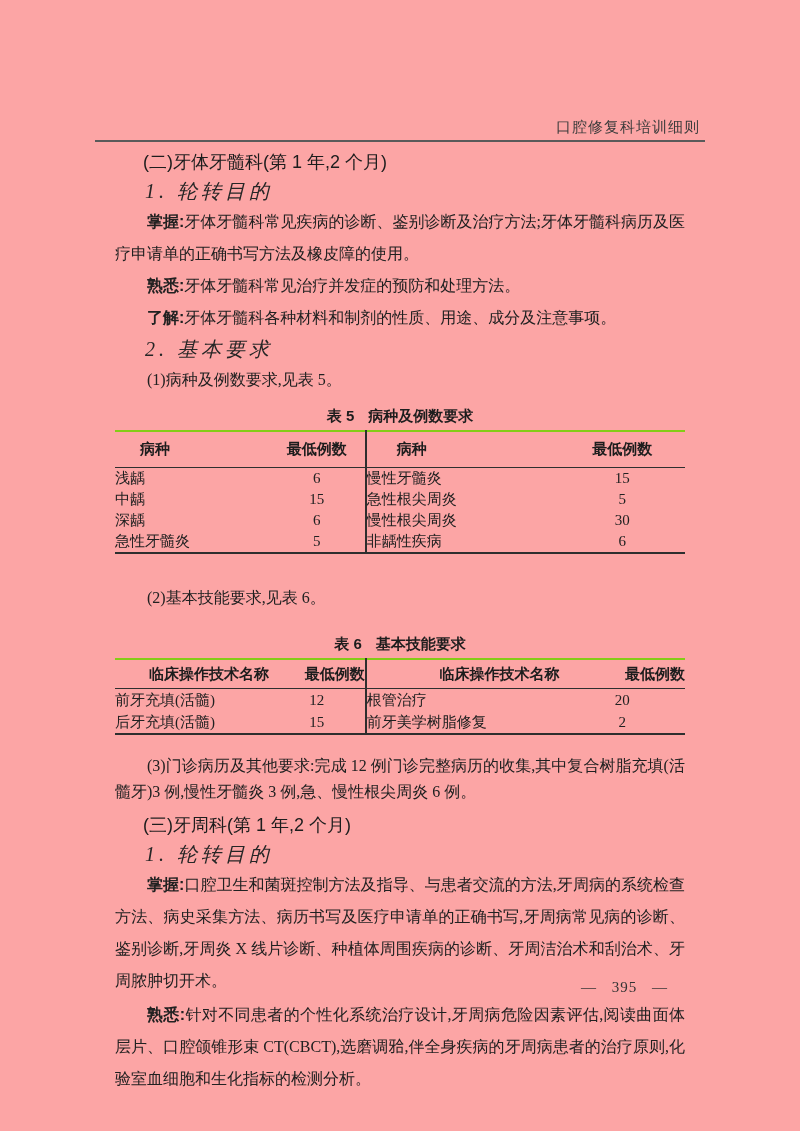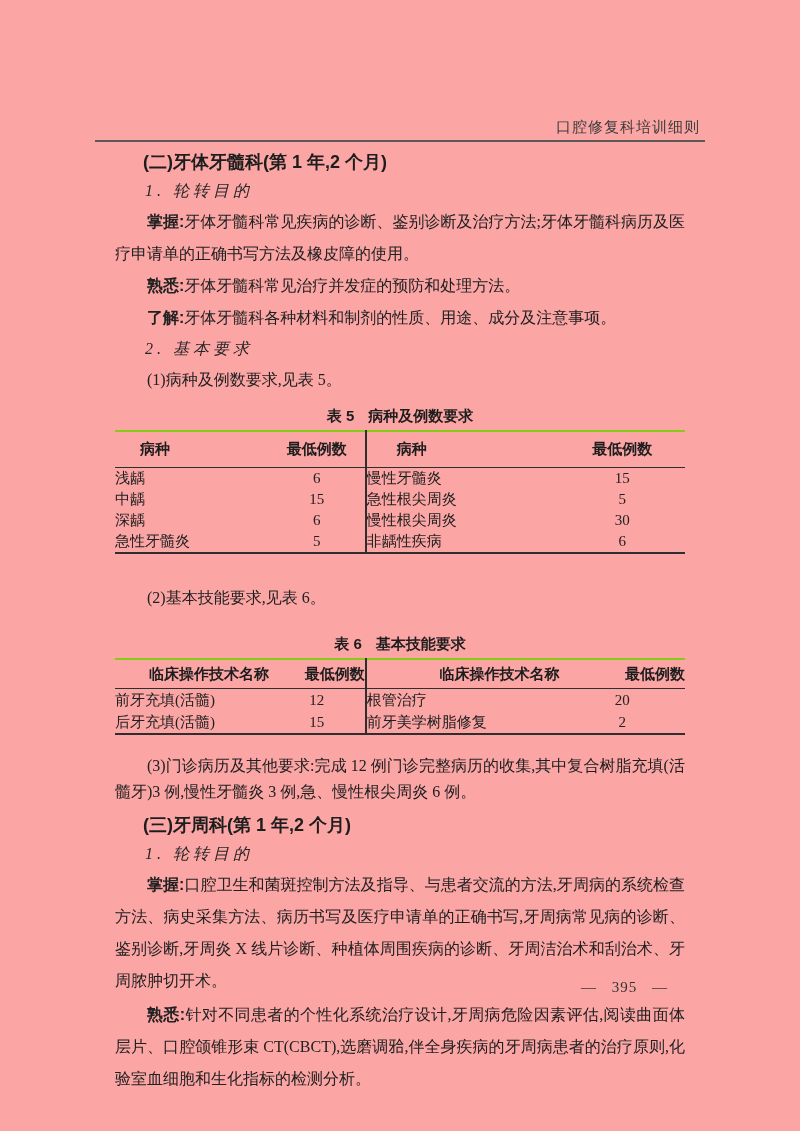--- a/index.html
+++ b/index.html
@@ -33,29 +33,29 @@
   }
   .content {
     position: absolute;
     left: 115px;
     top: 150px;
     width: 570px;
   }
   .h2 {
     font-size: 18px;
     line-height: 24px;
-    font-weight: 700;
+    font-weight: 400;
     text-indent: 28px;
     margin: 0 0 6px 0;
     font-family: "Liberation Sans", "DejaVu Sans", sans-serif;
     color: #1d1d1d;
   }
   .h2.second { margin-top: 8px; }
   .sub-label {
-    font-size: 16px;
+    font-size: 20px;
     line-height: 22px;
     margin: 4px 0 4px 30px;
     font-style: italic;
     letter-spacing: 4px;
     color: #262626;
   }
   .para {
     margin: 0;
     font-size: 16px;
     line-height: 32px;

